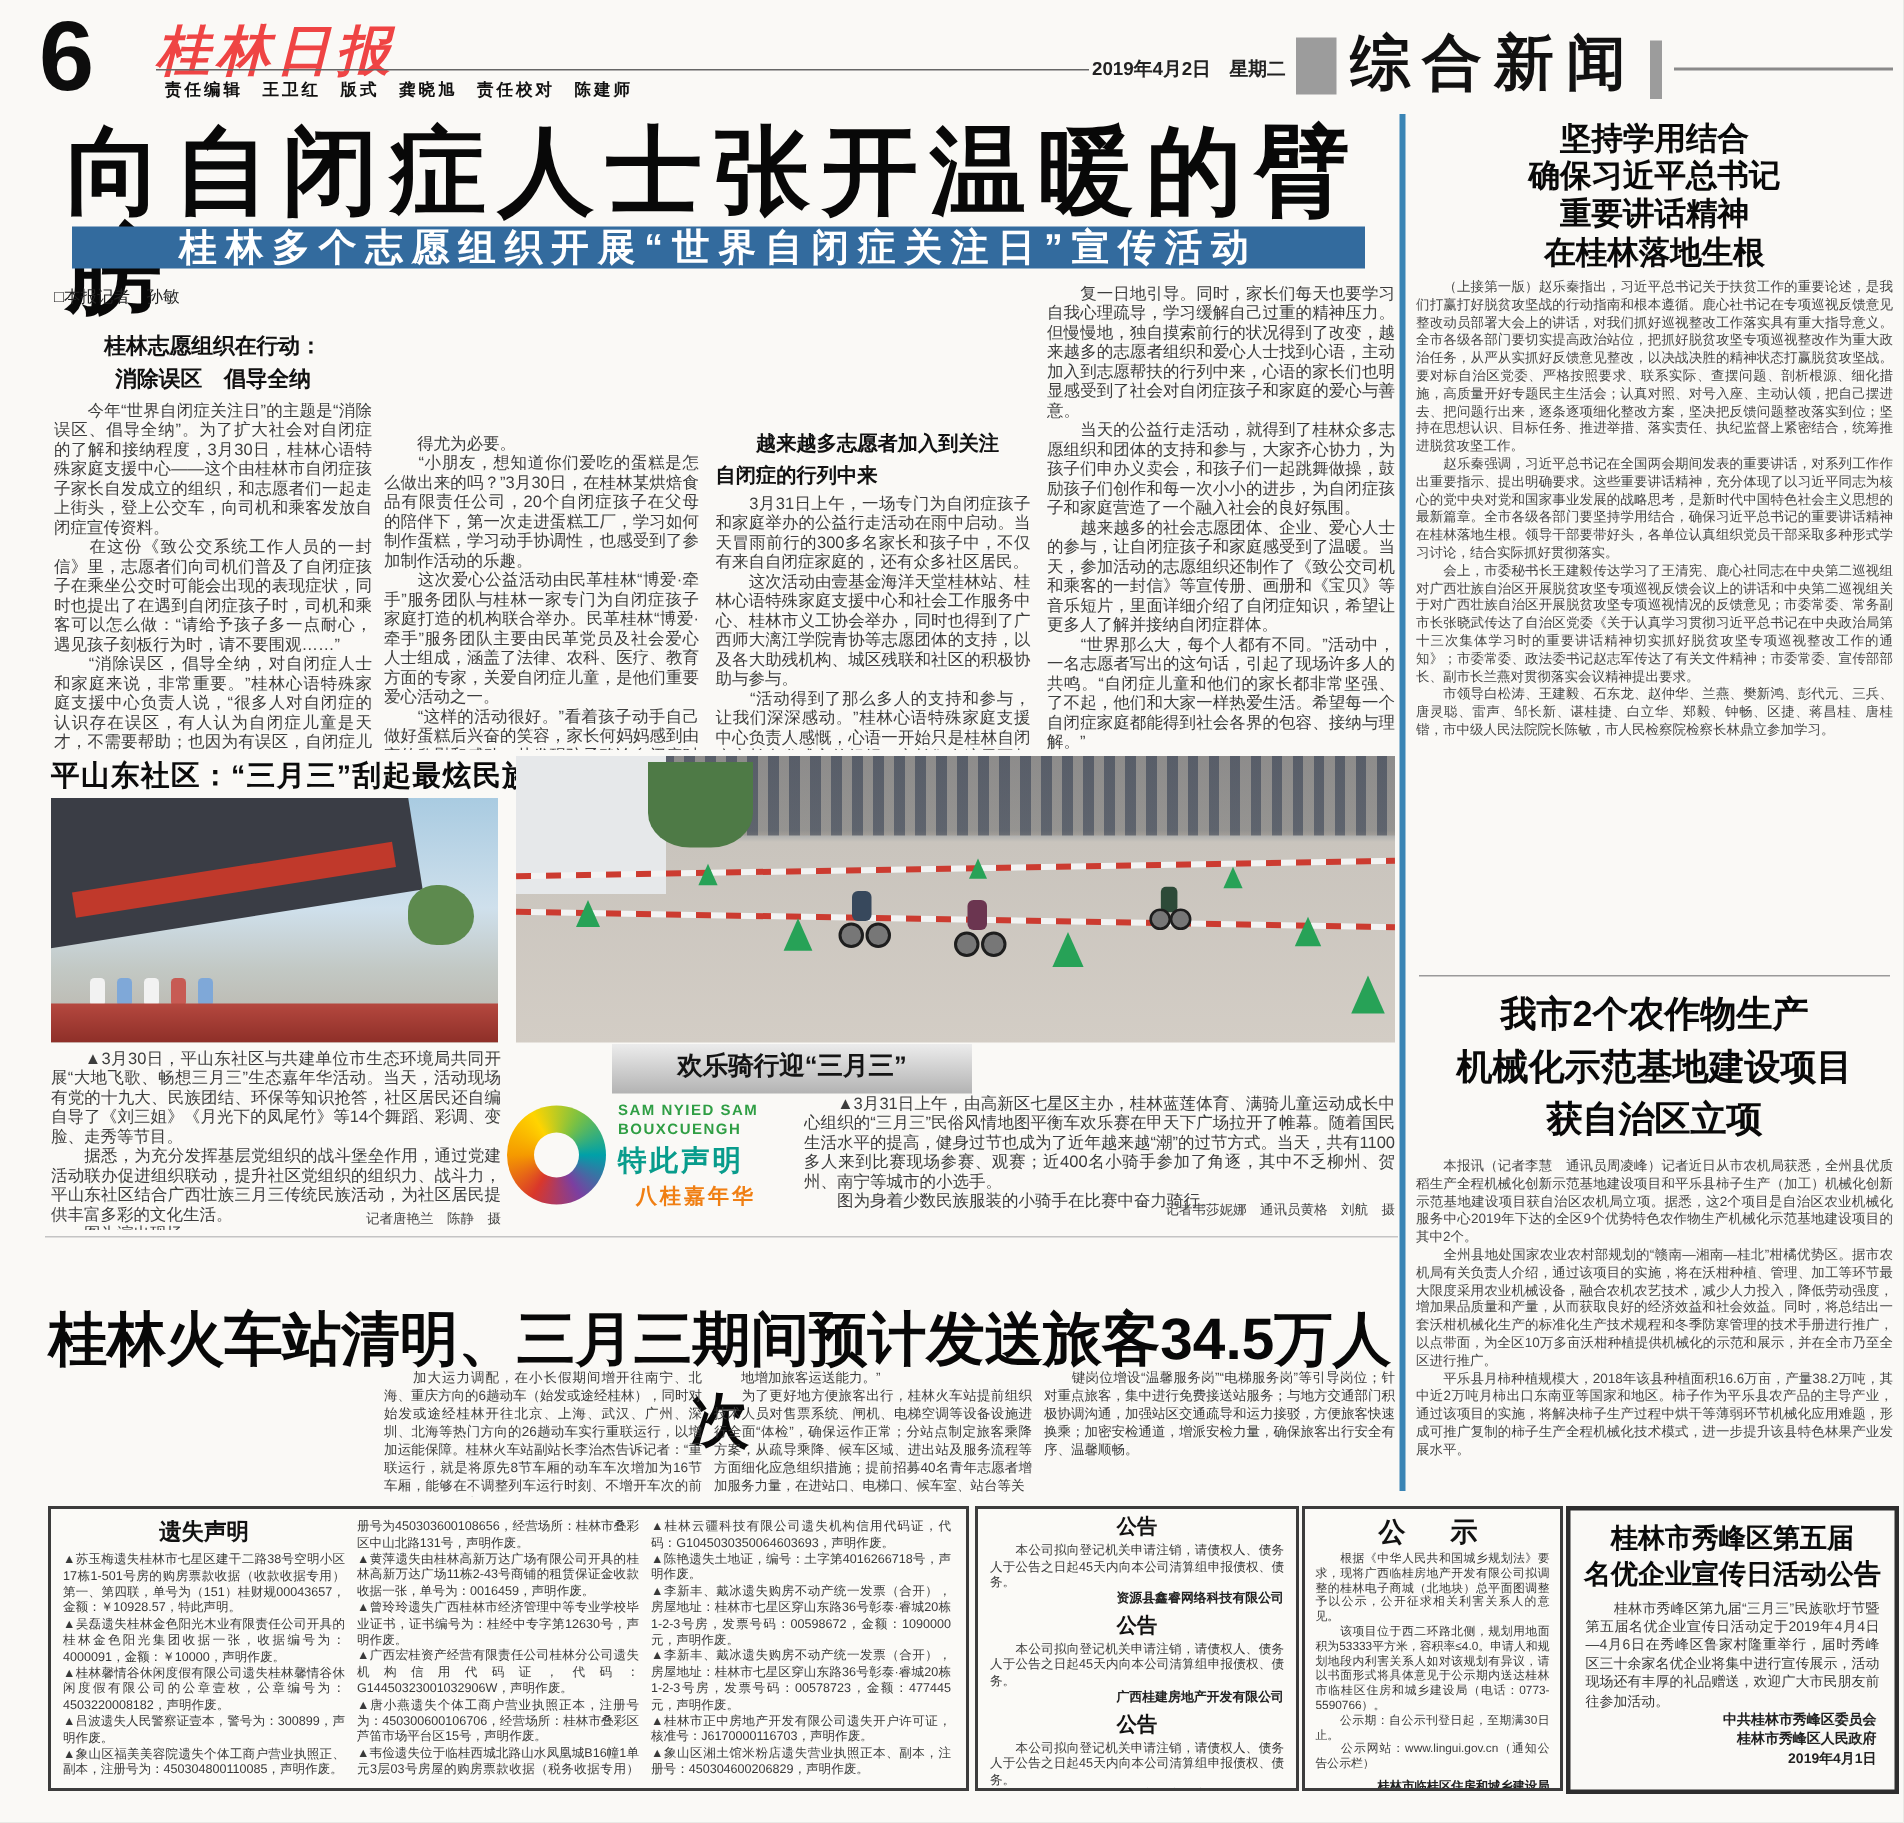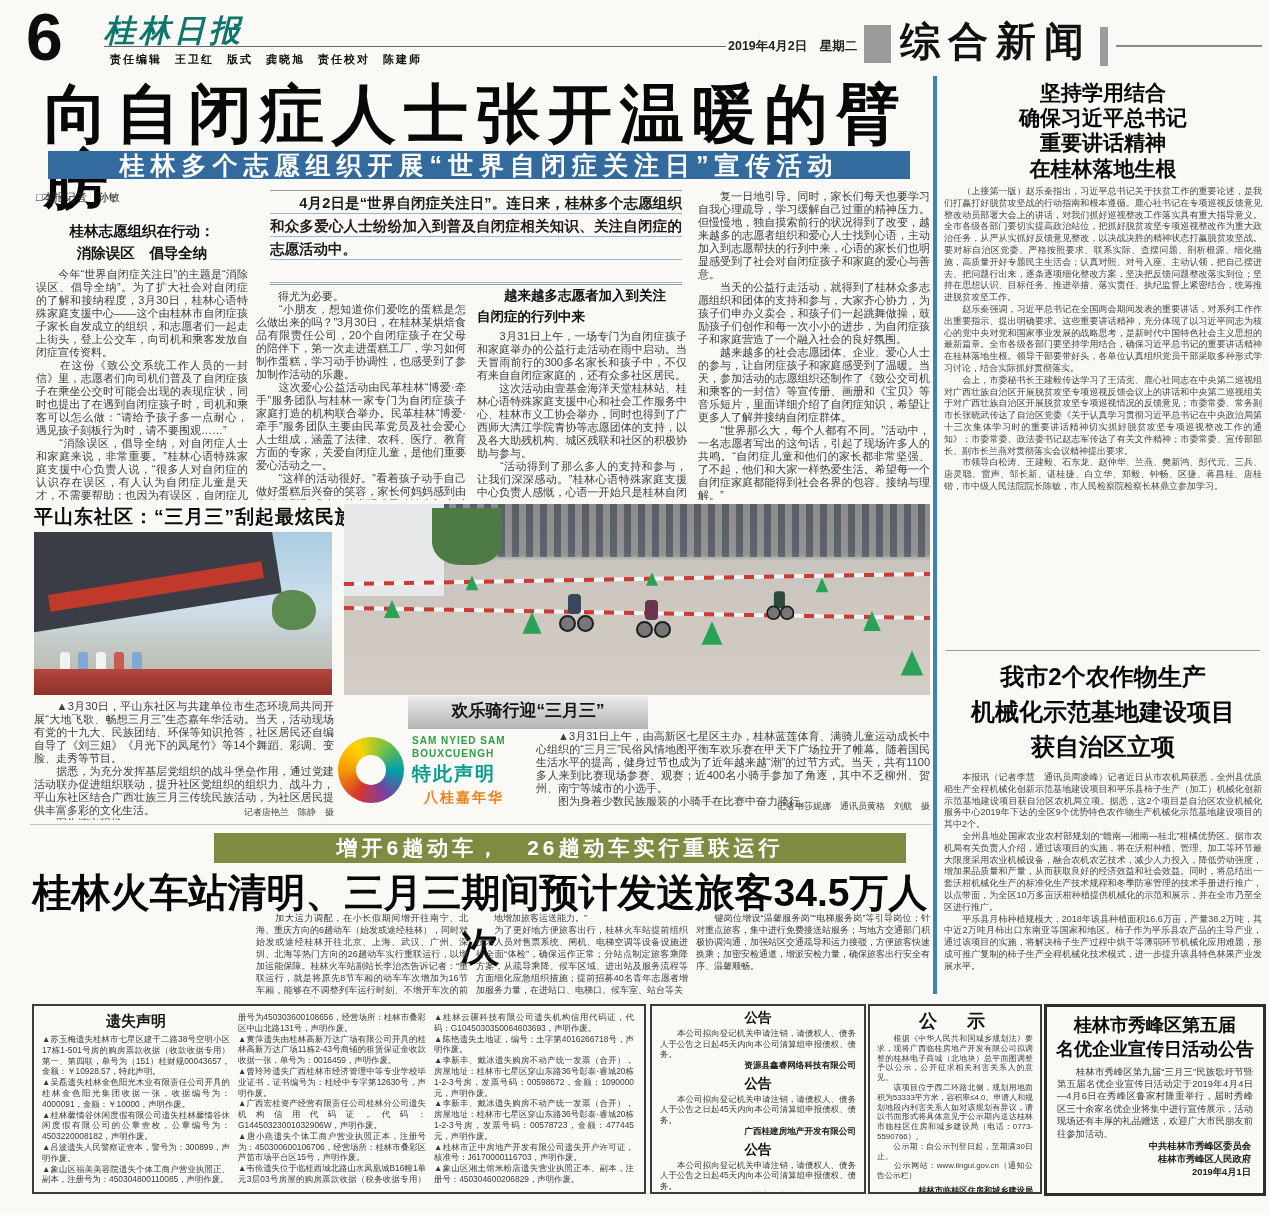--- a/index.html
+++ b/index.html
@@ -7,22 +7,22 @@
         font-family:"Liberation Sans","DejaVu Sans",sans-serif;color:#222;overflow:hidden;}
   .abs{position:absolute;}
   .clip{overflow:hidden;}
   .pre{white-space:pre-line;}
   .just{text-align:justify;text-justify:inter-ideograph;}
   .body-txt{font-size:11px;line-height:13px;color:#3d3d3d;}
   .tiny-txt{font-size:9px;line-height:11.8px;color:#474747;}
 
   
   #page-num{left:26px;top:4px;font-size:66px;font-weight:900;color:#0d0d0d;line-height:1;}
-  #paper-name{left:104px;top:10px;font-size:31px;font-weight:bold;font-style:italic;
-              font-family:"DejaVu Serif","Liberation Serif",serif;letter-spacing:4px;color:#0f766e;}
+  #paper-name{left:104px;top:10px;font-size:36px;font-weight:bold;font-style:italic;
+              font-family:"DejaVu Serif","Liberation Serif",serif;letter-spacing:4px;color:#ef4444;}
   #masthead-rule{left:104px;top:46px;width:622px;height:1px;background:#666;}
   #staff-line{left:110px;top:52px;font-size:11px;font-weight:bold;letter-spacing:2px;color:#111;}
   #date-line{left:728px;top:38px;font-size:12.5px;font-weight:bold;color:#222;}
   #section-square{left:864px;top:25px;width:27px;height:38px;background:#9c9c9c;}
   #section-name{left:900px;top:14px;font-size:40px;font-weight:900;letter-spacing:8px;color:#111;}
   #section-bar{left:1100px;top:27px;width:8px;height:39px;background:#9c9c9c;}
   #section-rule-right{left:1116px;top:45px;width:146px;height:2px;background:#8a8a8a;}
 
   
   #main-headline{left:44px;top:82px;width:880px;font-size:64px;font-weight:900;
@@ -133,21 +133,20 @@
   <div class="abs" id="section-rule-right"></div>
 
   <div class="abs" id="main-headline">向自闭症人士张开温暖的臂膀</div>
   <div class="abs" id="sub-bar">桂林多个志愿组织开展“世界自闭症关注日”宣传活动</div>
   <div class="abs" id="byline">□本报记者　孙敏</div>
   <div class="abs pre" id="subhead1">桂林志愿组织在行动：
 消除误区　倡导全纳</div>
   <div class="abs clip pre just body-txt" id="col1">　　今年“世界自闭症关注日”的主题是“消除误区、倡导全纳”。为了扩大社会对自闭症的了解和接纳程度，3月30日，桂林心语特殊家庭支援中心——这个由桂林市自闭症孩子家长自发成立的组织，和志愿者们一起走上街头，登上公交车，向司机和乘客发放自闭症宣传资料。
 　　在这份《致公交系统工作人员的一封信》里，志愿者们向司机们普及了自闭症孩子在乘坐公交时可能会出现的表现症状，同时也提出了在遇到自闭症孩子时，司机和乘客可以怎么做：“请给予孩子多一点耐心，遇见孩子刻板行为时，请不要围观……”
 　　“消除误区，倡导全纳，对自闭症人士和家庭来说，非常重要。”桂林心语特殊家庭支援中心负责人说，“很多人对自闭症的认识存在误区，有人认为自闭症儿童是天才，不需要帮助；也因为有误区，自闭症儿童融入社会格外困难……”因此，增加公众对自闭症的认识就</div>
-  <div class="abs clip pre just" id="intro-box">　　4月2日是“世界自闭症关注日”。连日来，桂林多个志愿组织和众多爱心人士纷纷加入到普及自闭症相关知识、关注自闭症的志愿活动中。</div>
   <div class="abs clip pre just body-txt" id="col2">　　得尤为必要。
 　　“小朋友，想知道你们爱吃的蛋糕是怎么做出来的吗？”3月30日，在桂林某烘焙食品有限责任公司，20个自闭症孩子在父母的陪伴下，第一次走进蛋糕工厂，学习如何制作蛋糕，学习动手协调性，也感受到了参加制作活动的乐趣。
 　　这次爱心公益活动由民革桂林“博爱·牵手”服务团队与桂林一家专门为自闭症孩子家庭打造的机构联合举办。民革桂林“博爱·牵手”服务团队主要由民革党员及社会爱心人士组成，涵盖了法律、农科、医疗、教育方面的专家，关爱自闭症儿童，是他们重要爱心活动之一。
 　　“这样的活动很好。”看着孩子动手自己做好蛋糕后兴奋的笑容，家长何妈妈感到由衷的欣慰和感动。从发现孩子确诊自闭症时的无助，到如今看到孩子学习与人相处逐渐有了进步，几年来何妈妈与孩子一起成长，也见证、感受着社会对自闭症孩子的了解和接纳程度的逐步提高。</div>
   <div class="abs pre" id="subhead2">　　越来越多志愿者加入到关注
 自闭症的行列中来</div>
   <div class="abs clip pre just body-txt" id="col3">　　3月31日上午，一场专门为自闭症孩子和家庭举办的公益行走活动在雨中启动。当天冒雨前行的300多名家长和孩子中，不仅有来自自闭症家庭的，还有众多社区居民。
 　　这次活动由壹基金海洋天堂桂林站、桂林心语特殊家庭支援中心和社会工作服务中心、桂林市义工协会举办，同时也得到了广西师大漓江学院青协等志愿团体的支持，以及各大助残机构、城区残联和社区的积极协助与参与。
 　　“活动得到了那么多人的支持和参与，让我们深深感动。”桂林心语特殊家庭支援中心负责人感慨，心语一开始只是桂林自闭症家长自发成立的组织，家长们在这里互相学习和交流自闭症孩子的教育，帮助孩子从基本的与人打招呼、生活自理开始，日</div>
   <div class="abs clip pre just body-txt" id="col4">　　复一日地引导。同时，家长们每天也要学习自我心理疏导，学习缓解自己过重的精神压力。但慢慢地，独自摸索前行的状况得到了改变，越来越多的志愿者组织和爱心人士找到心语，主动加入到志愿帮扶的行列中来，心语的家长们也明显感受到了社会对自闭症孩子和家庭的爱心与善意。
@@ -213,21 +212,20 @@
     <div class="abs logo-l2">BOUXCUENGH</div>
     <div class="abs logo-l3">特此声明</div>
     <div class="abs logo-l4">八桂嘉年华</div>
   </div>
 
   <div class="abs clip pre just body-txt" id="right-caption">　　▲3月31日上午，由高新区七星区主办，桂林蓝莲体育、满骑儿童运动成长中心组织的“三月三”民俗风情地图平衡车欢乐赛在甲天下广场拉开了帷幕。随着国民生活水平的提高，健身过节也成为了近年越来越“潮”的过节方式。当天，共有1100多人来到比赛现场参赛、观赛；近400名小骑手参加了角逐，其中不乏柳州、贺州、南宁等城市的小选手。
 　　图为身着少数民族服装的小骑手在比赛中奋力骑行。</div>
   <div class="abs" id="right-credit">记者韦莎妮娜　通讯员黄格　刘航　摄</div>
   <div class="abs" id="mid-rule"></div>
 
-  <div class="abs" id="kicker">增开6趟动车，　26趟动车实行重联运行</div>
   <div class="abs" id="train-headline">桂林火车站清明、三月三期间预计发送旅客34.5万人次</div>
   <div class="abs clip pre just t-txt" id="t-col2">　　加大运力调配，在小长假期间增开往南宁、北海、重庆方向的6趟动车（始发或途经桂林），同时对始发或途经桂林开往北京、上海、武汉、广州、深圳、北海等热门方向的26趟动车实行重联运行，以增加运能保障。桂林火车站副站长李治杰告诉记者：“重联运行，就是将原先8节车厢的动车车次增加为16节车厢，能够在不调整列车运行时刻、不增开车次的前提下，最大限度</div>
   <div class="abs clip pre just t-txt" id="t-col3">　　地增加旅客运送能力。”
 　　为了更好地方便旅客出行，桂林火车站提前组织技术人员对售票系统、闸机、电梯空调等设备设施进行全面“体检”，确保运作正常；分站点制定旅客乘降方案，从疏导乘降、候车区域、进出站及服务流程等方面细化应急组织措施；提前招募40名青年志愿者增加服务力量，在进站口、电梯口、候车室、站台等关</div>
   <div class="abs clip pre just t-txt" id="t-col4">　　键岗位增设“温馨服务岗”“电梯服务岗”等引导岗位；针对重点旅客，集中进行免费接送站服务；与地方交通部门积极协调沟通，加强站区交通疏导和运力接驳，方便旅客快速换乘；加密安检通道，增派安检力量，确保旅客出行安全有序、温馨顺畅。</div>
 
   <div class="abs" id="sidebar-line"></div>
 
   <div class="abs" id="sb1-headline">
     <div>坚持学用结合</div>

